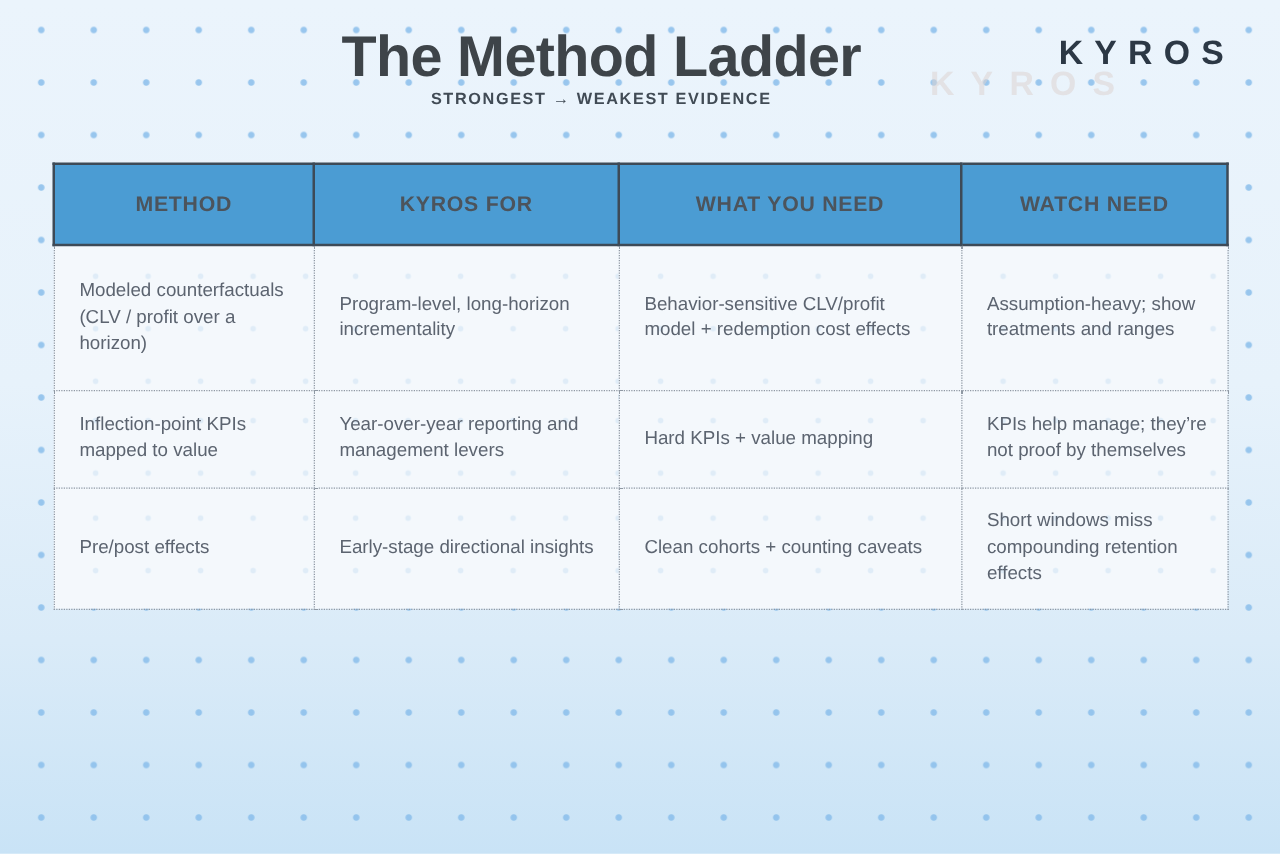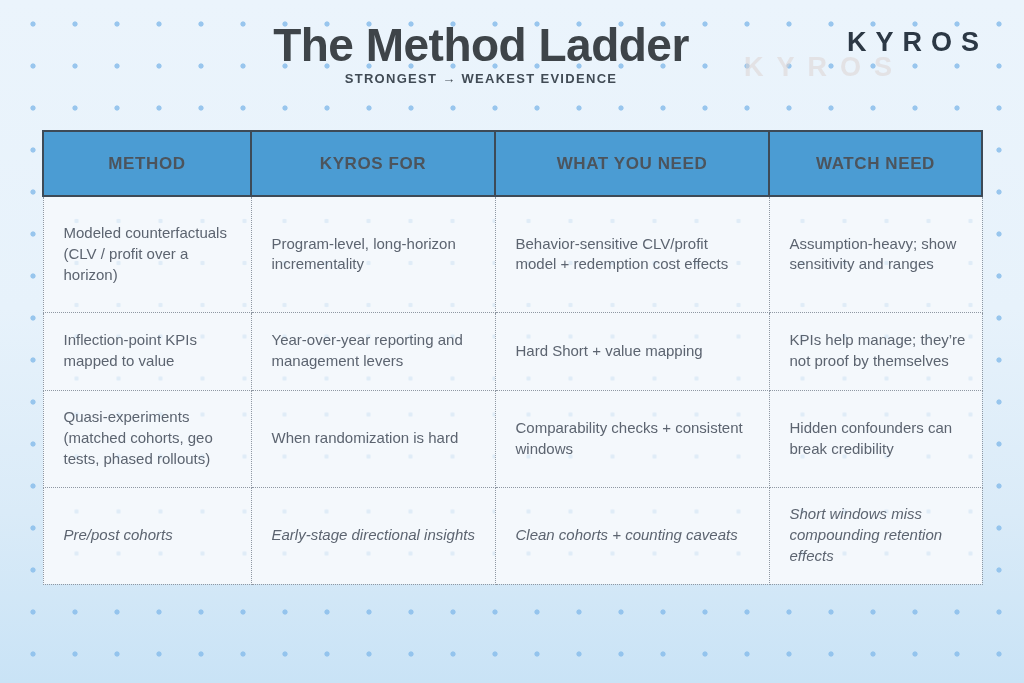--- a/index.html
+++ b/index.html
@@ -90,21 +90,21 @@
     vertical-align: middle;
     padding: 10px 16px 10px 20px;
     font-size: 15px;
     line-height: 1.38;
     color: #5c6470;
   }
   tr.r1 td { height: 98px; }
   tr.r2 td { height: 116px; }
   tr.r3 td { height: 78px; }
   tr.r4 td { height: 97px; }
-  tr.r5 td { height: 97px; font-style: italic; }
+  tr.r5 td { height: 97px; }
 </style>
 </head>
 <body>
 
 <div class="watermark">KYROS</div>
 
 <div class="header-wrap">
   <div class="page-title">The Method Ladder</div>
   <div class="page-subtitle">STRONGEST → WEAKEST EVIDENCE</div>
 </div>
@@ -124,34 +124,28 @@
       <th>KYROS FOR</th>
       <th>WHAT YOU NEED</th>
       <th>WATCH NEED</th>
     </tr>
   </thead>
   <tbody>
     <tr class="r2">
       <td>Modeled counterfactuals (CLV / profit over a horizon)</td>
       <td>Program-level, long-horizon incrementality</td>
       <td>Behavior-sensitive CLV/profit model + redemption cost effects</td>
-      <td>Assumption-heavy; show sensitivity and ranges</td>
+      <td>Assumption-heavy; show treatments and ranges</td>
     </tr>
     <tr class="r3">
       <td>Inflection-point KPIs mapped to value</td>
       <td>Year-over-year reporting and management levers</td>
-      <td>Hard Short + value mapping</td>
+      <td>Hard KPIs + value mapping</td>
       <td>KPIs help manage; they’re not proof by themselves</td>
     </tr>
-    <tr class="r4">
-      <td>Quasi-experiments (matched cohorts, geo tests, phased rollouts)</td>
-      <td>When randomization is hard</td>
-      <td>Comparability checks + consistent windows</td>
-      <td>Hidden confounders can break credibility</td>
-    </tr>
     <tr class="r5">
-      <td>Pre/post cohorts</td>
+      <td>Pre/post effects</td>
       <td>Early-stage directional insights</td>
       <td>Clean cohorts + counting caveats</td>
       <td>Short windows miss compounding retention effects</td>
     </tr>
   </tbody>
 </table>
 
 </body></html>

